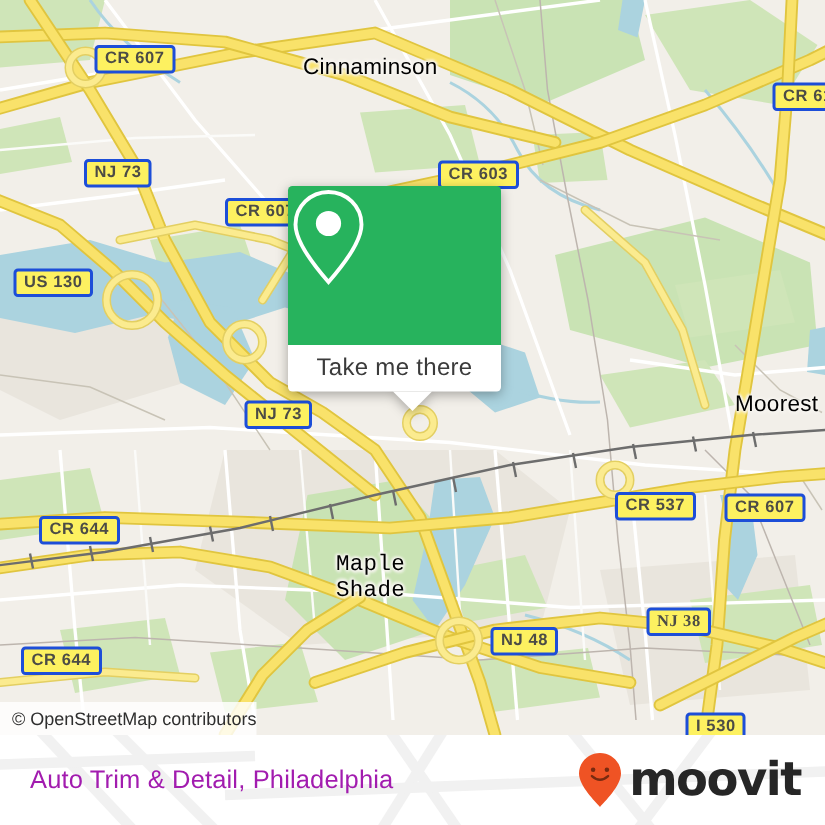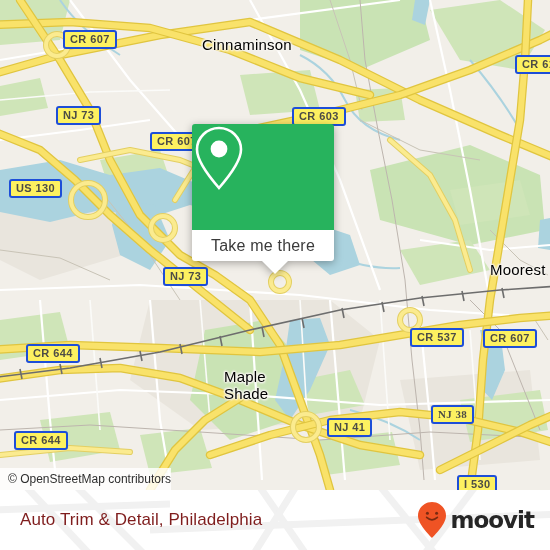--- a/index.html
+++ b/index.html
@@ -23,21 +23,21 @@
     font-size:15px;
     font-family:"Liberation Sans", sans-serif;
     white-space:nowrap;
     text-shadow:
       1px 0 2px #f7f5f0, -1px 0 2px #f7f5f0,
       0 1px 2px #f7f5f0, 0 -1px 2px #f7f5f0,
       1px 1px 2px #f7f5f0, -1px -1px 2px #f7f5f0;
     letter-spacing:.2px;
     pointer-events:none;
   }
-  .map-label.two-line{line-height:17px;text-align:left;}
+  .map-label.two-line{line-height:17px;text-align:left;font-family:Liberation Mono, monospace;}
 
   
   .shield{
     position:absolute;
     background:#fdf160;
     border:2px solid #1d4ed8;
     border-radius:3px;
     color:#4c4c46;
     font-size:11px;
     font-weight:bold;
@@ -90,28 +90,28 @@
 
   
   #bottombar{
     position:absolute;left:0;top:490px;width:550px;height:60px;
     background:#ffffff;overflow:hidden;
   }
   #bottombar .watermark{position:absolute;left:0;top:0;opacity:1;}
   #place-name{
     position:absolute;left:20px;top:0;height:60px;
     display:flex;align-items:center;
-    font-size:17px;color:#7f1d1d;letter-spacing:.1px;
+    font-size:17px;color:#a21caf;letter-spacing:.1px;
   }
   #logo{
     position:absolute;right:16px;top:0;height:60px;
     display:flex;align-items:center;gap:4px;
   }
   #logo .wordmark{
-    font-size:23px;font-weight:bold;color:#262626;
+    font-size:31px;font-weight:bold;color:#262626;
     letter-spacing:-1px;line-height:31px;
     font-family:"DejaVu Sans", sans-serif;
   }
 </style>
 </head>
 <body>
 
 <div id="root">
 
   <div id="map">
@@ -322,21 +322,21 @@
     <div class="shield" style="left:515px;top:55px;">CR 61</div>
     <div class="shield" style="left:292px;top:107px;">CR 603</div>
     <div class="shield" style="left:56px;top:106px;">NJ 73</div>
     <div class="shield" style="left:150px;top:132px;">CR 607</div>
     <div class="shield" style="left:9px;top:179px;">US 130</div>
     <div class="shield" style="left:163px;top:267px;">NJ 73</div>
     <div class="shield" style="left:390px;top:328px;margin-left:20px;">CR 537</div>
     <div class="shield" style="left:483px;top:329px;">CR 607</div>
     <div class="shield" style="left:26px;top:344px;">CR 644</div>
     <div class="shield" style="left:14px;top:431px;">CR 644</div>
-    <div class="shield" style="left:327px;top:418px;">NJ 41</div>
+    <div class="shield" style="left:327px;top:418px;">NJ 48</div>
     <div class="shield" style="left:431px;top:405px;font-family:Liberation Serif, serif;">NJ 38</div>
     <div class="shield" style="left:457px;top:475px;">I 530</div>
 
     <div id="attrib">© OpenStreetMap contributors</div>
 
     <div id="popup">
       <div id="popup-head" style="background:#27b35d;">
         <svg width="54" height="68" viewBox="0 0 54 68">
           <path d="M27 4 C15 4 5 13.6 5 25.6 C5 38.4 20 56 27 64 C34 56 49 38.4 49 25.6 C49 13.6 39 4 27 4 Z" fill="none" stroke="#ffffff" stroke-width="2.6"></path>
           <circle cx="27" cy="25" r="8.4" fill="#ffffff"></circle>

